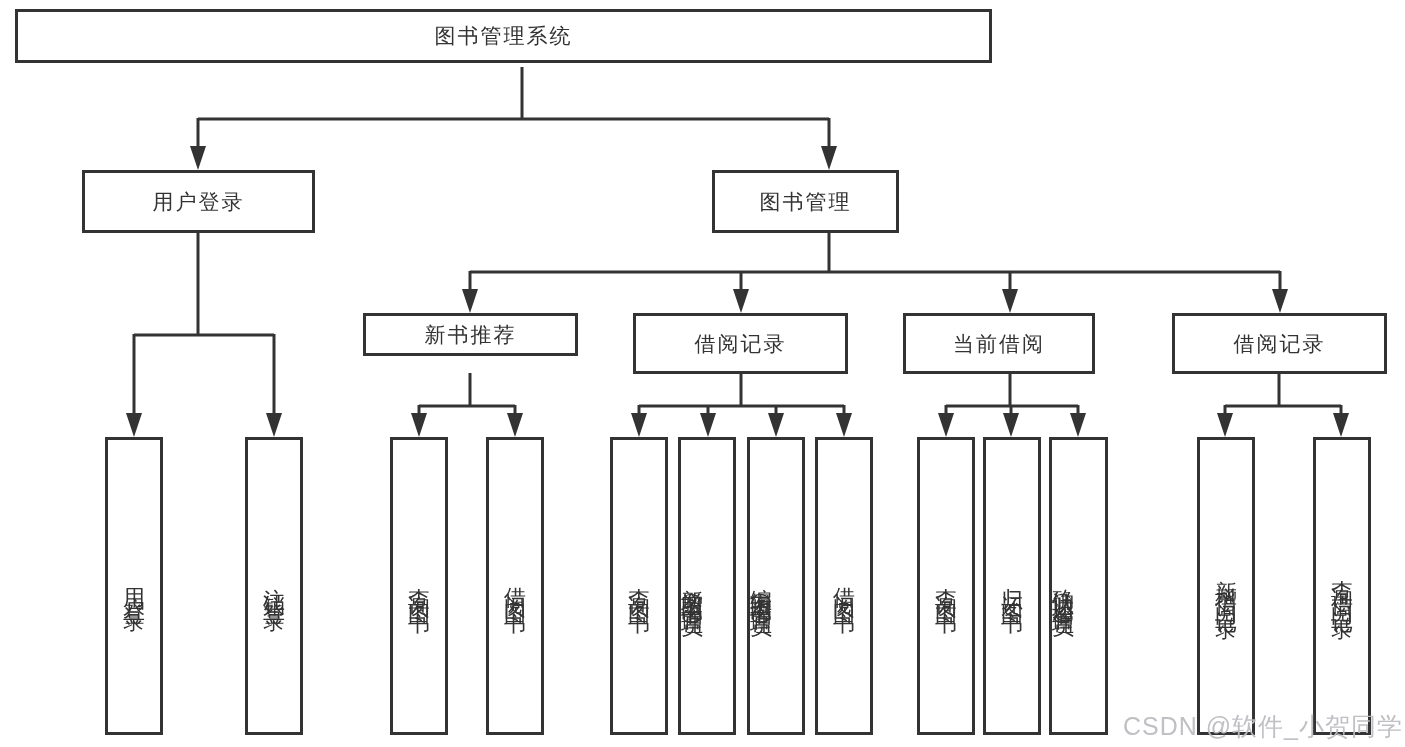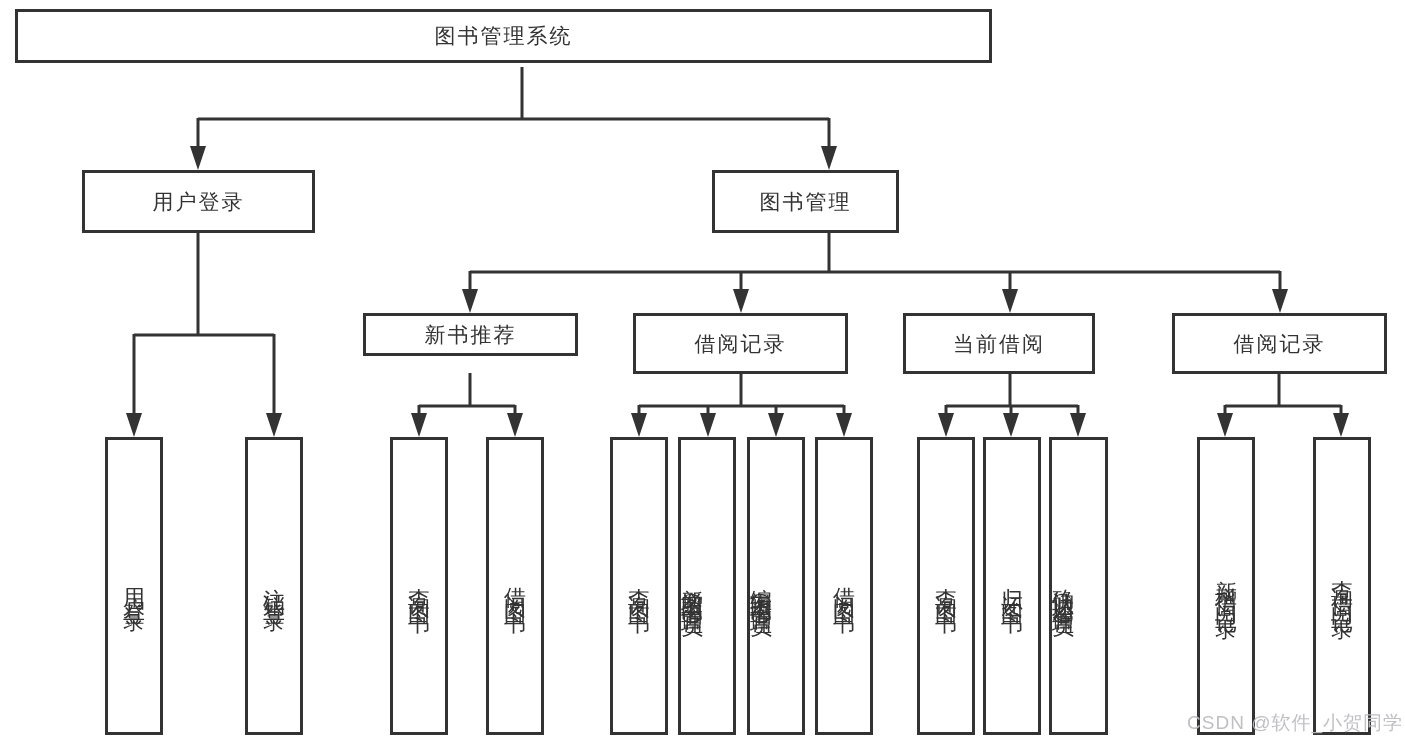--- a/index.html
+++ b/index.html
@@ -19,21 +19,21 @@
   .h-node { font-size: 21px; letter-spacing: 2px; }
   .v-node { width: 58px; top: 437px; height: 298px; }
   .v-node .vtext {
     writing-mode: vertical-lr; text-orientation: mixed;
     font-size: 22px; letter-spacing: 8px; line-height: 1;
   }
   .from-top { justify-content: flex-start; padding-top: 6px; }
   .from-top .vtext { letter-spacing: 4px; }
   .watermark {
     position: absolute; right: 2px; top: 710px; z-index: 5;
-    font-size: 19px; color: rgba(188, 188, 193, 0.95);
+    font-size: 25px; color: rgba(188, 188, 193, 0.95);
     letter-spacing: 1px; white-space: nowrap;
   }
 </style>
 </head>
 <body>
 
 <svg id="connectors" width="1405" height="747" viewBox="0 0 1405 747">
   <g stroke="#333333" stroke-width="3" fill="none">
 
     <path d="M522,67 V119"></path>

